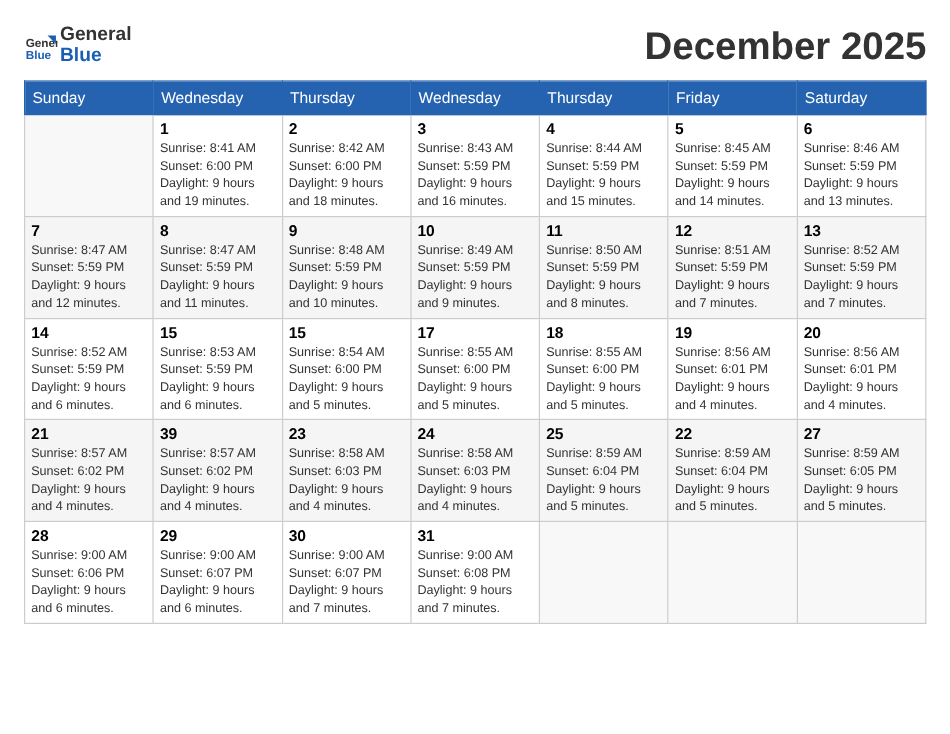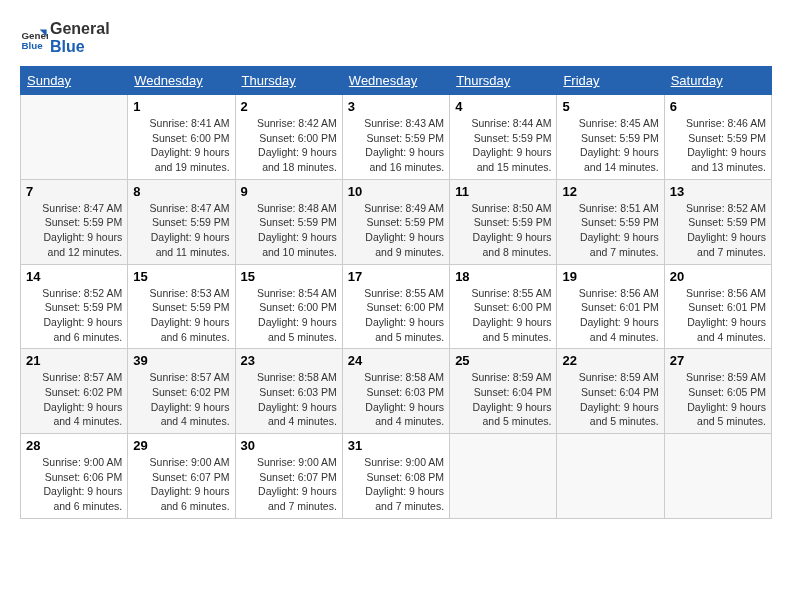--- a/index.html
+++ b/index.html
@@ -43,40 +43,38 @@
       font-size: 11px;
     }
     thead th {
       background-color: #2563b0;
       color: #fff;
       text-align: left;
       padding: 6px 6px;
       font-size: 13px;
       font-weight: normal;
       border: 1px solid #2563b0;
-      text-decoration: underline;
     }
     td {
       border: 1px solid #ccc;
       vertical-align: top;
       padding: 4px 5px;
       width: 106px;
       height: 80px;
     }
     .day-num {
       font-weight: bold;
       font-size: 13px;
       margin-bottom: 2px;
       display: block;
     }
     .day-info {
       font-size: 10.5px;
       color: #333;
       line-height: 1.4;
-      text-align: right;
     }
     td.empty {
       background: #f8f8f8;
     }
     tr:nth-child(even) td {
       background: #f5f5f5;
     }
     tr:nth-child(even) td.empty {
       background: #f0f0f0;
     }
@@ -90,20 +88,21 @@
       <text x="2" y="22" font-size="14" font-weight="bold" fill="#333">General</text>
       <text x="2" y="36" font-size="14" font-weight="bold" fill="#1a5fb4">Blue</text>
       <polygon points="28,8 38,8 38,18" fill="#1a5fb4"></polygon>
     </svg>
     <div>
       <div style="font-weight:bold;font-size:16px;color:#333;">General</div>
       <div style="font-weight:bold;font-size:16px;color:#1a5fb4;">Blue</div>
     </div>
   </div>
   <div class="title-area">
+    <div class="month-title">December 2025</div>
   </div>
 </div>
 
 <table>
   <thead>
     <tr>
     <th>Sunday</th>
         <th>Wednesday</th>
         <th>Thursday</th>
         <th>Wednesday</th>

